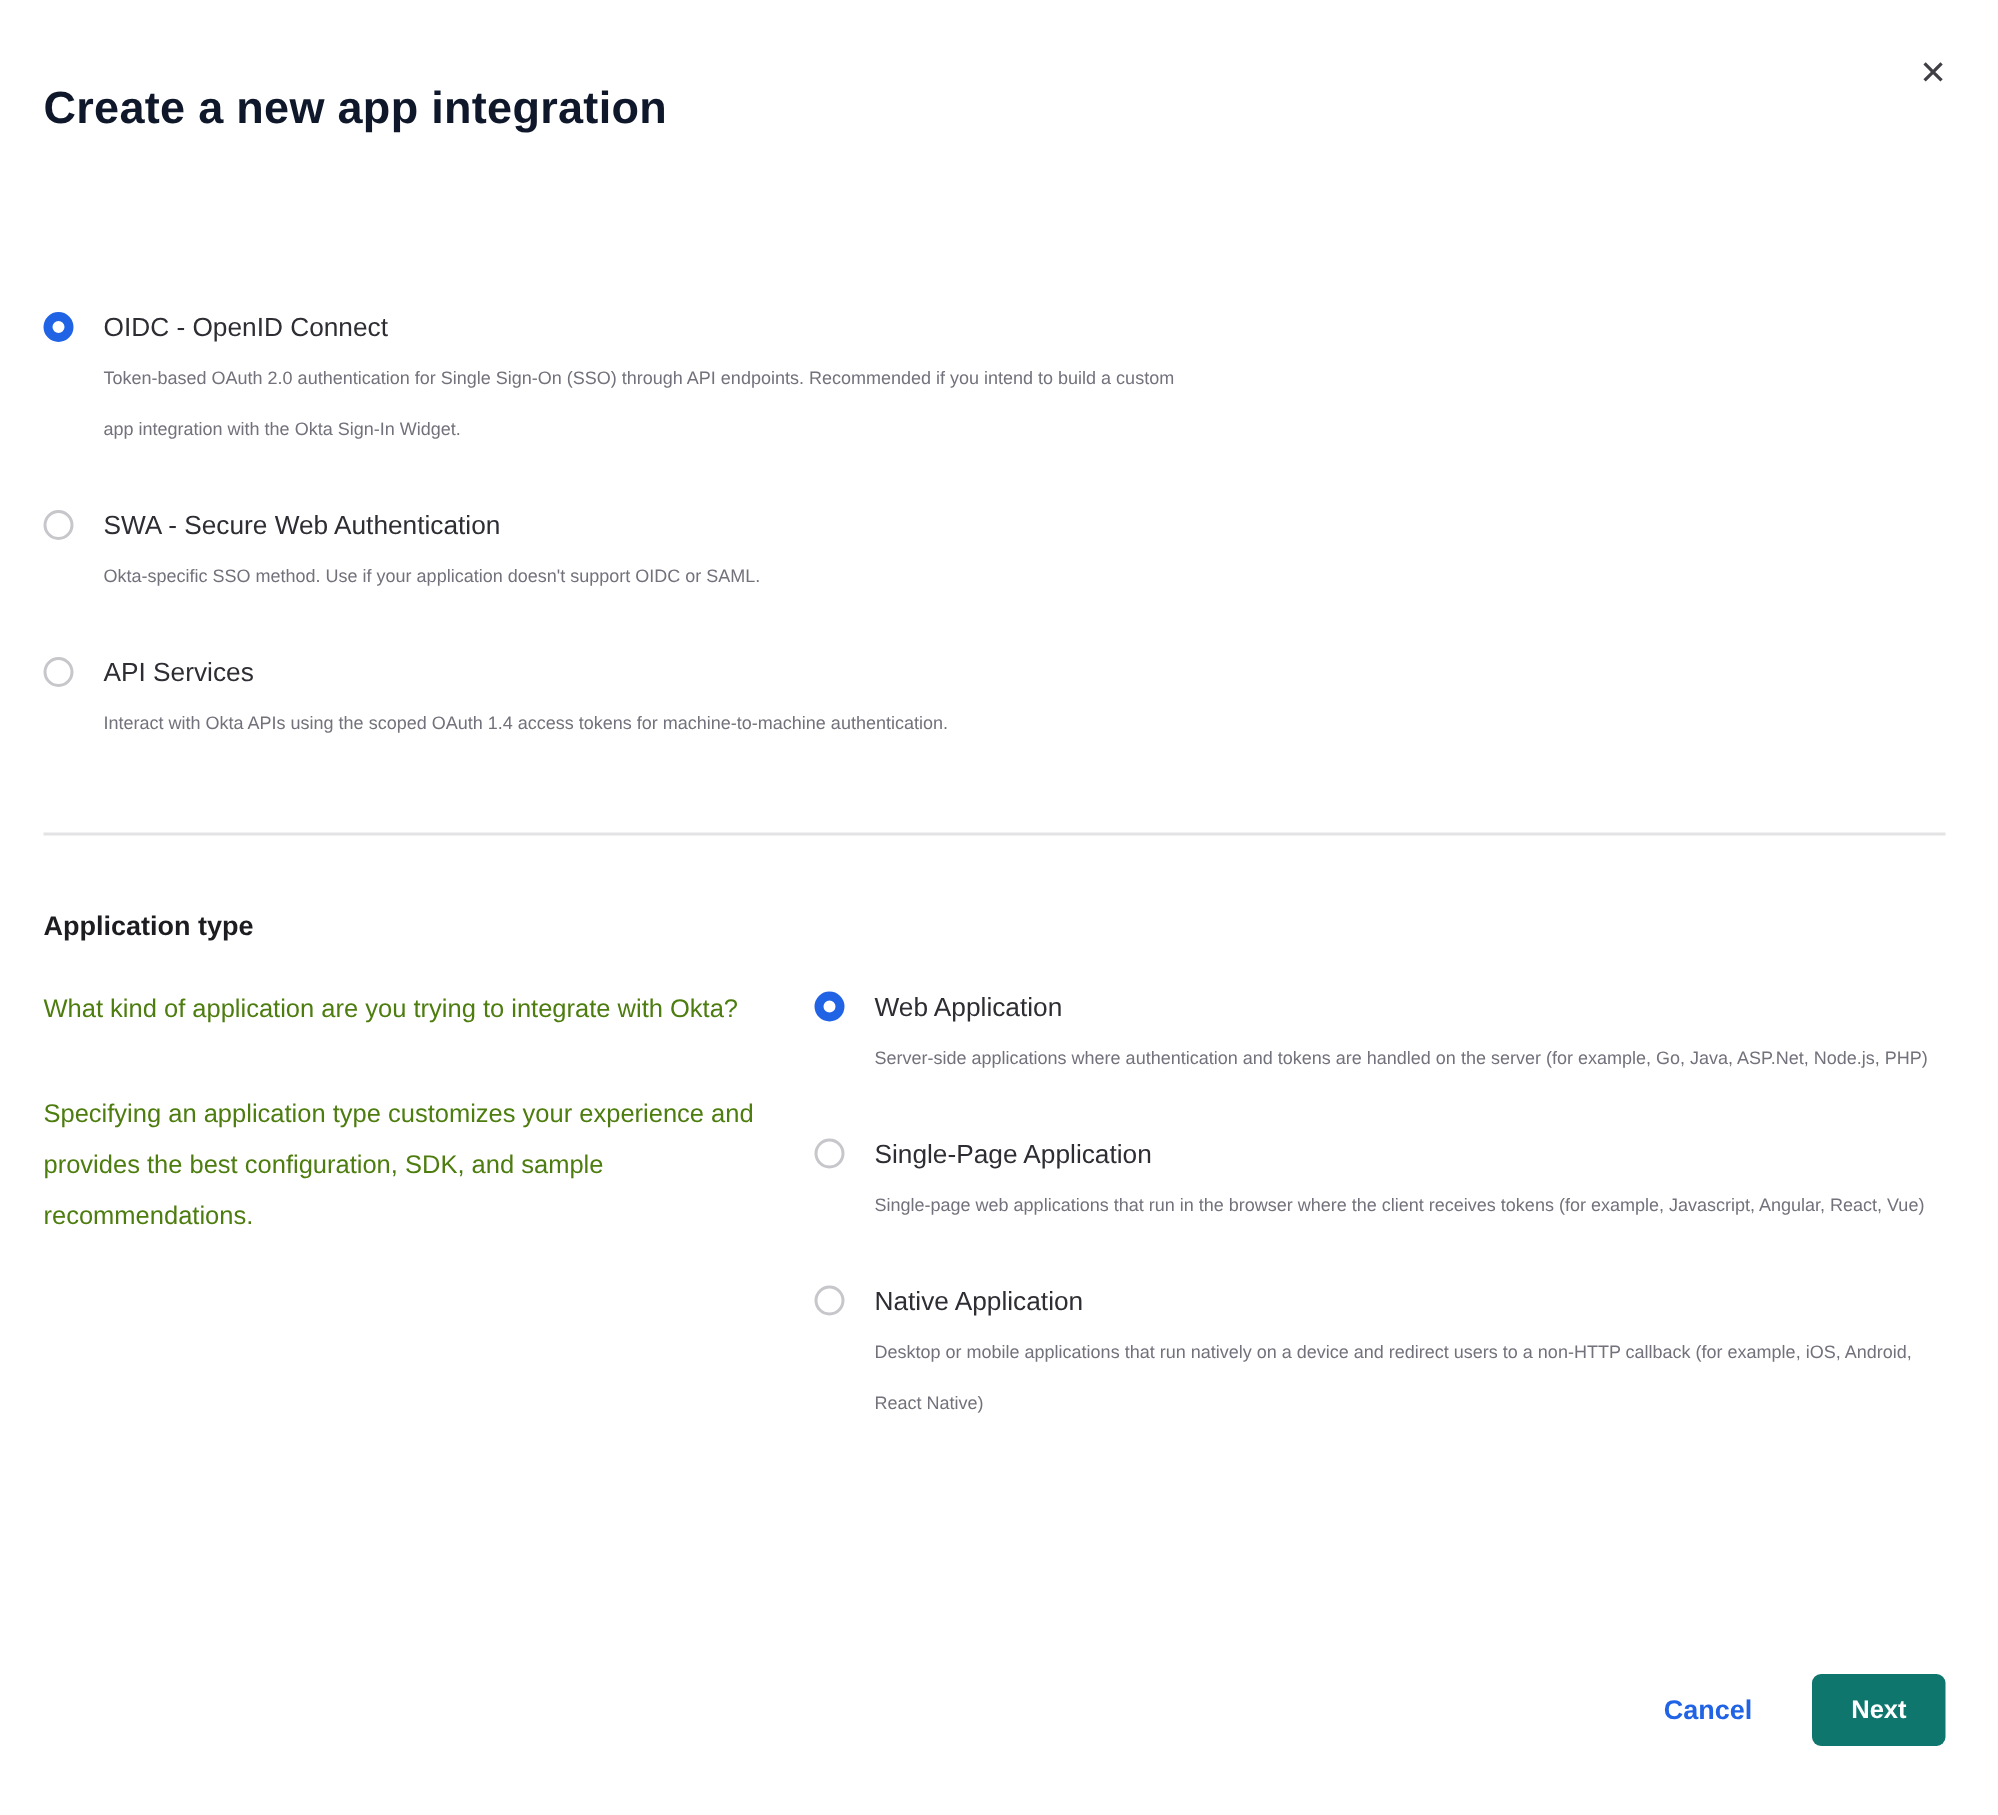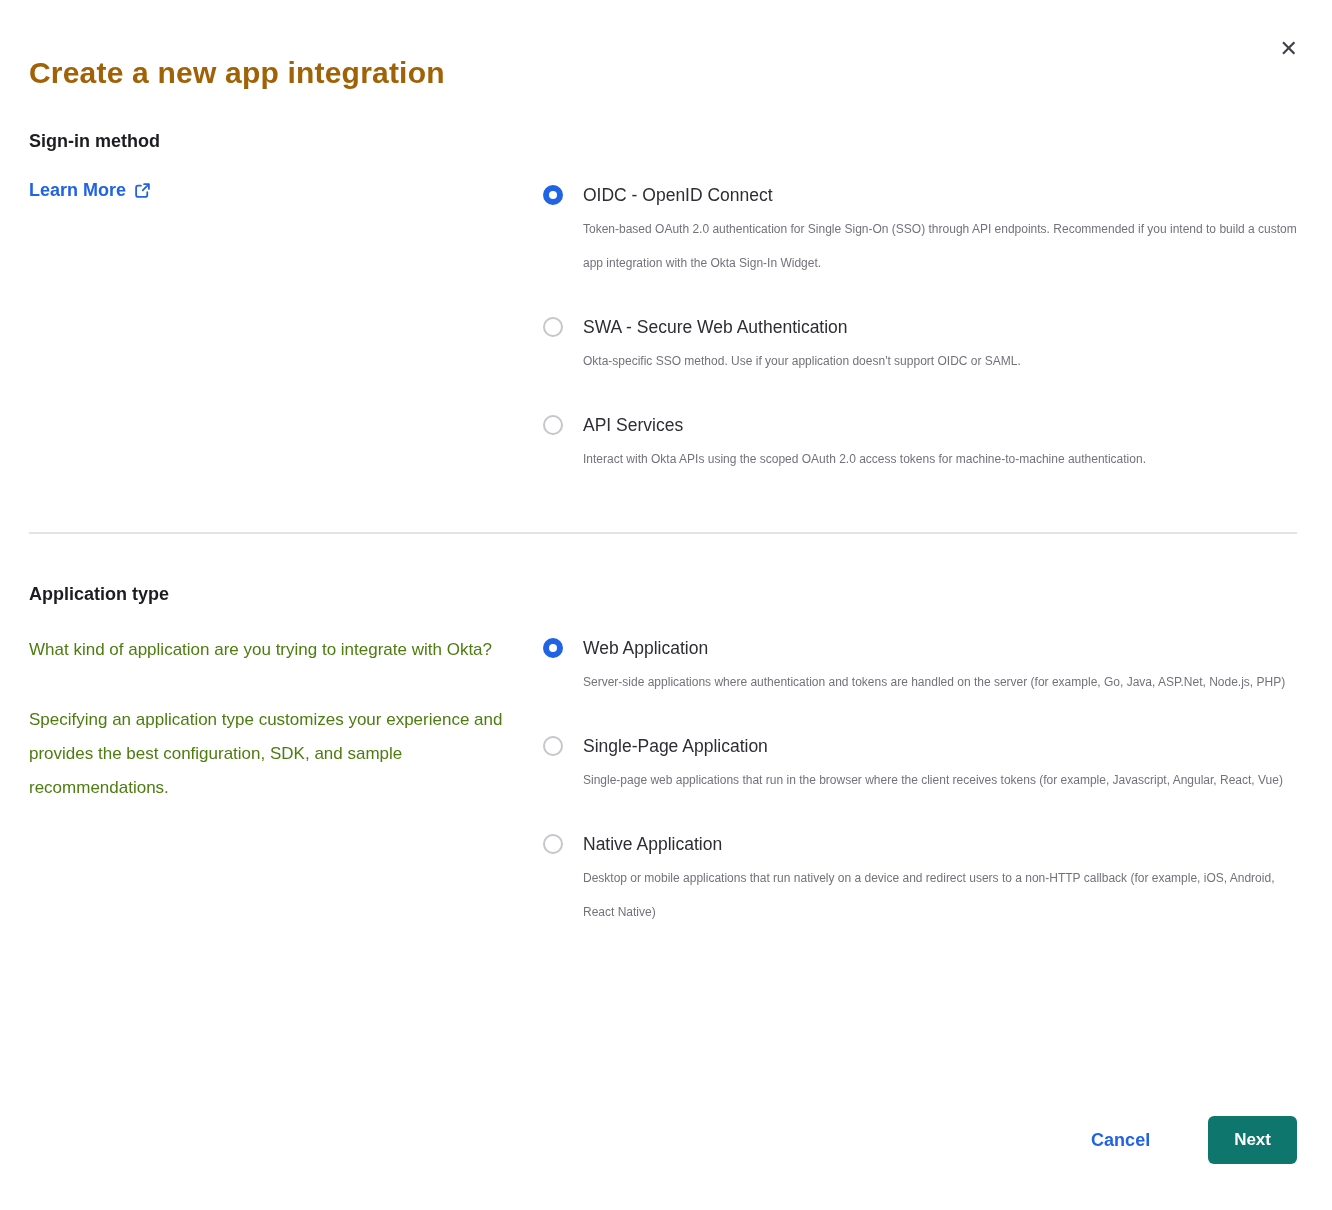--- a/index.html
+++ b/index.html
@@ -24,24 +24,24 @@
     line-height: 1;
     color: #3f3f46;
     cursor: pointer;
     background: none;
     border: none;
     font-family: inherit;
   }
   .dialog-title {
     font-size: 30px;
     font-weight: 700;
-    color: #a16207;
+    color: #0f172a;
     letter-spacing: 0.2px;
     margin-top: 26px;
-    margin-bottom: 41px;
+    margin-bottom: 64px;
   }
   .section {
     display: flex;
     align-items: flex-start;
   }
   .section-left {
     width: 514px;
     flex: 0 0 514px;
     padding-right: 20px;
   }
@@ -110,21 +110,21 @@
     border: none;
     border-top: 2px solid #e3e3e6;
     margin: 56px 0 50px 0;
   }
   .footer {
     position: absolute;
     right: 35px;
     bottom: 46px;
     display: flex;
     align-items: center;
-    gap: 58px;
+    gap: 40px;
   }
   .cancel-link {
     color: #2063e5;
     font-size: 18px;
     font-weight: 600;
     text-decoration: none;
     cursor: pointer;
     background: none;
     border: none;
     font-family: inherit;
@@ -144,33 +144,20 @@
 </head>
 <body>
 
 <div class="modal">
 
   <button class="close-btn">✕</button>
 
   <h1 class="dialog-title">Create a new app integration</h1>
 
   <div class="section">
-    <div class="section-left">
-      <div class="section-label">Sign-in method</div>
-      <a class="learn-more">
-        <span>Learn More</span>
-        <span class="ext-icon">
-          <svg width="17" height="17" viewBox="0 0 16 16" fill="none">
-            <path d="M6.5 3.5H3.8C2.8 3.5 2 4.3 2 5.3v6.9c0 1 .8 1.8 1.8 1.8h6.9c1 0 1.8-.8 1.8-1.8V9.5" stroke="#2063e5" stroke-width="1.7" stroke-linecap="round"></path>
-            <path d="M9.5 2H14v4.5" stroke="#2063e5" stroke-width="1.7" stroke-linecap="round" stroke-linejoin="round"></path>
-            <path d="M13.6 2.4 8.2 7.8" stroke="#2063e5" stroke-width="1.7" stroke-linecap="round"></path>
-          </svg>
-        </span>
-      </a>
-    </div>
     <div class="section-right">
 
       <div class="radio-option">
         <span class="radio-circle selected"></span>
         <span class="radio-texts">
           <div class="radio-label">OIDC - OpenID Connect</div>
           <div class="radio-desc">Token-based OAuth 2.0 authentication for Single Sign-On (SSO) through API endpoints. Recommended if you intend to build a custom app integration with the Okta Sign-In Widget.</div>
         </span>
       </div>
 
@@ -180,21 +167,21 @@
         <span class="radio-texts">
           <div class="radio-label">SWA - Secure Web Authentication</div>
           <div class="radio-desc">Okta-specific SSO method. Use if your application doesn't support OIDC or SAML.</div>
         </span>
       </div>
 
       <div class="radio-option">
         <span class="radio-circle"></span>
         <span class="radio-texts">
           <div class="radio-label">API Services</div>
-          <div class="radio-desc">Interact with Okta APIs using the scoped OAuth 2.0 access tokens for machine-to-machine authentication.</div>
+          <div class="radio-desc">Interact with Okta APIs using the scoped OAuth 1.4 access tokens for machine-to-machine authentication.</div>
         </span>
       </div>
 
     </div>
   </div>
 
   <hr class="divider">
 
   <div class="section">
     <div class="section-left">

